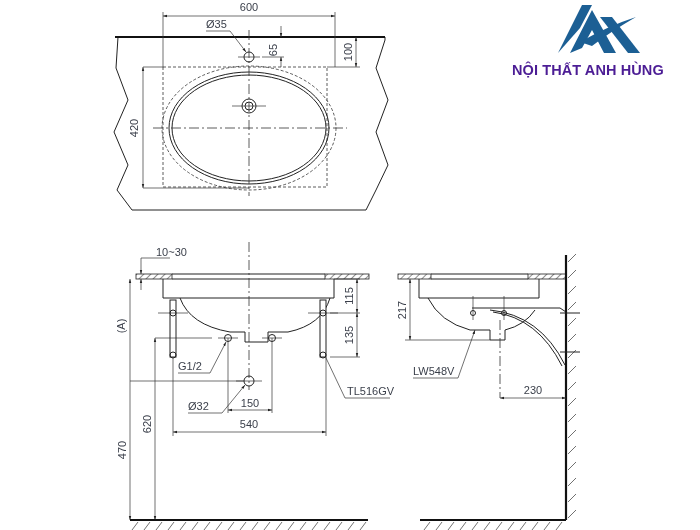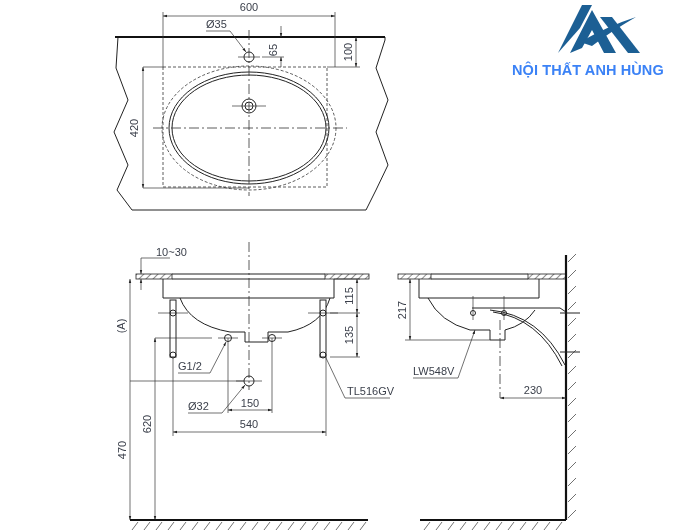--- a/index.html
+++ b/index.html
@@ -5,21 +5,21 @@
   html, body { margin:0; padding:0; background:#ffffff; }
   body { width:700px; height:530px; position:relative; overflow:hidden; font-family:"Liberation Sans", sans-serif; }
   svg { position:absolute; left:0; top:0; }
   .dim { font-family:"Liberation Sans", sans-serif; font-size:11px; fill:#3a3f4a; }
   .ln { stroke:#222; stroke-width:1; fill:none; }
   .thin { stroke:#333; stroke-width:0.7; fill:none; }
   .thick { stroke:#111; stroke-width:2.2; fill:none; }
   .dash { stroke:#333; stroke-width:0.8; fill:none; stroke-dasharray:3 2; }
   .center { stroke:#333; stroke-width:0.8; fill:none; stroke-dasharray:10 3 2 3; }
   .logo { position:absolute; left:540px; top:0; width:160px; height:90px; }
-  .brand { position:absolute; left:512px; top:62px; font-family:"Liberation Sans", sans-serif; font-weight:bold; font-size:14.5px; color:#3b82f6; letter-spacing:0.1px; white-space:nowrap; }
+  .brand { position:absolute; left:512px; top:62px; font-family:"Liberation Sans", sans-serif; font-weight:bold; font-size:14.5px; color:#4c1d95; letter-spacing:0.1px; white-space:nowrap; }
 </style>
 </head>
 <body>
 
 <svg width="700" height="530" viewBox="0 0 700 530">
   <defs>
     <marker id="arr" viewBox="0 0 10 10" refX="10" refY="5" markerWidth="6" markerHeight="6" orient="auto-start-reverse">
       <path d="M0,2 L10,5 L0,8 z" fill="#222"></path>
     </marker>
     <pattern id="hatch" width="5" height="5" patternUnits="userSpaceOnUse" patternTransform="rotate(45)">

